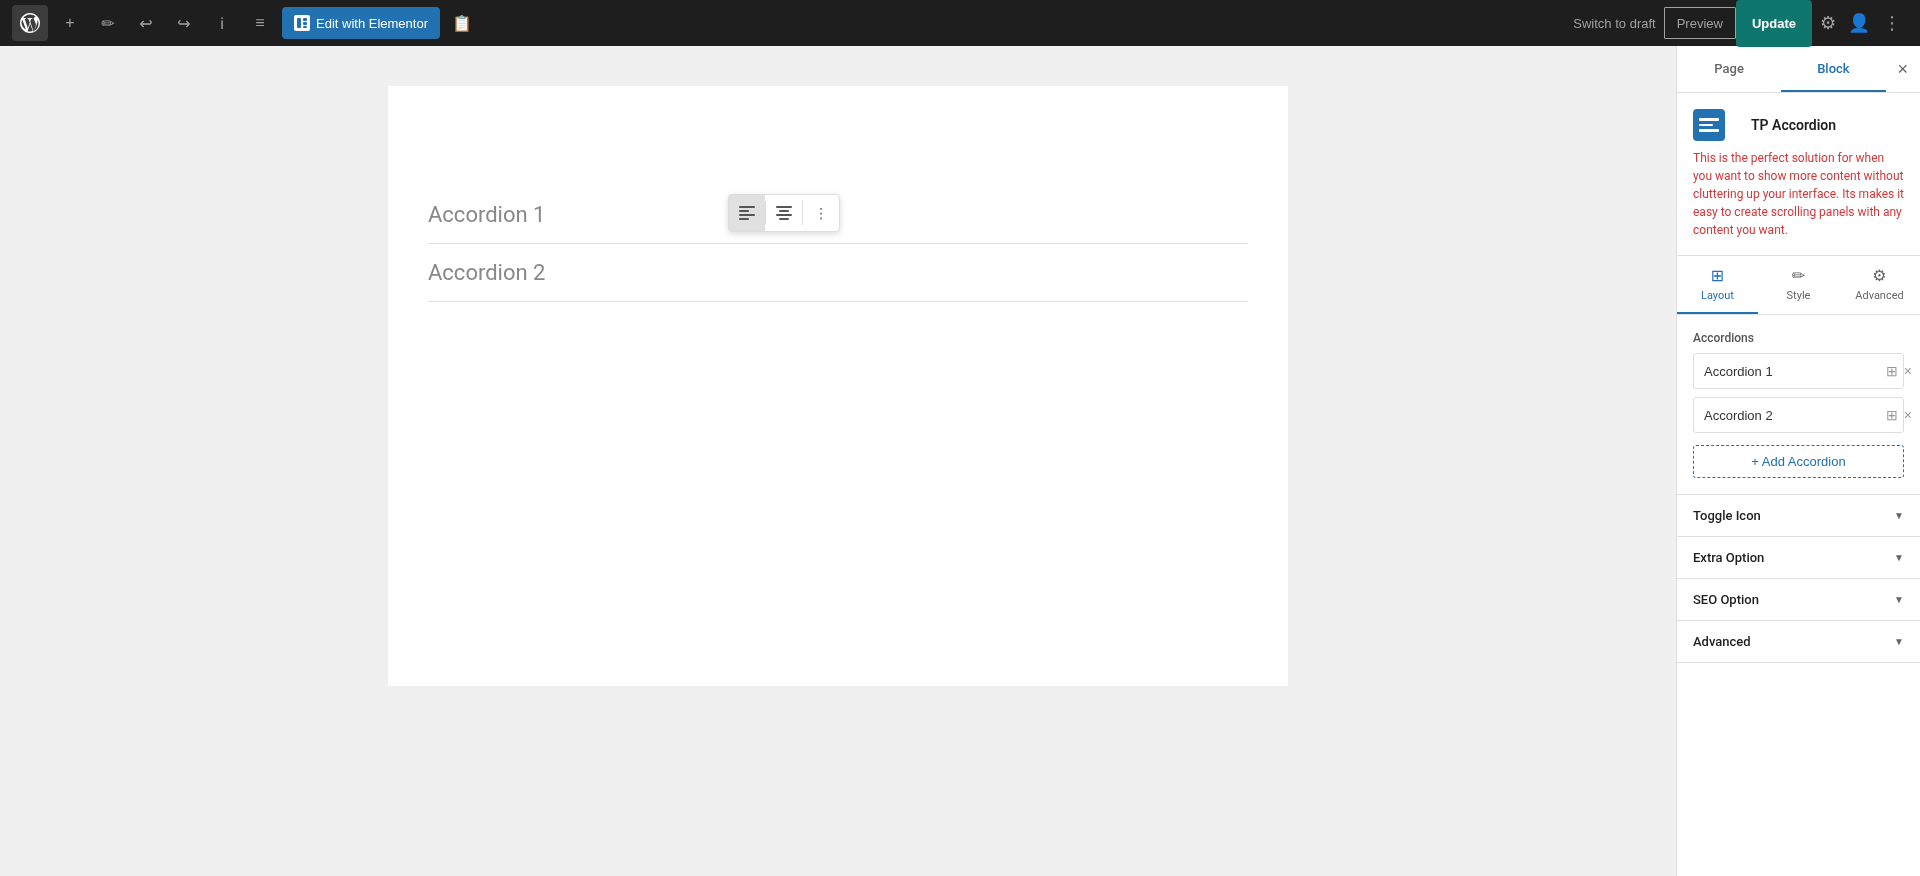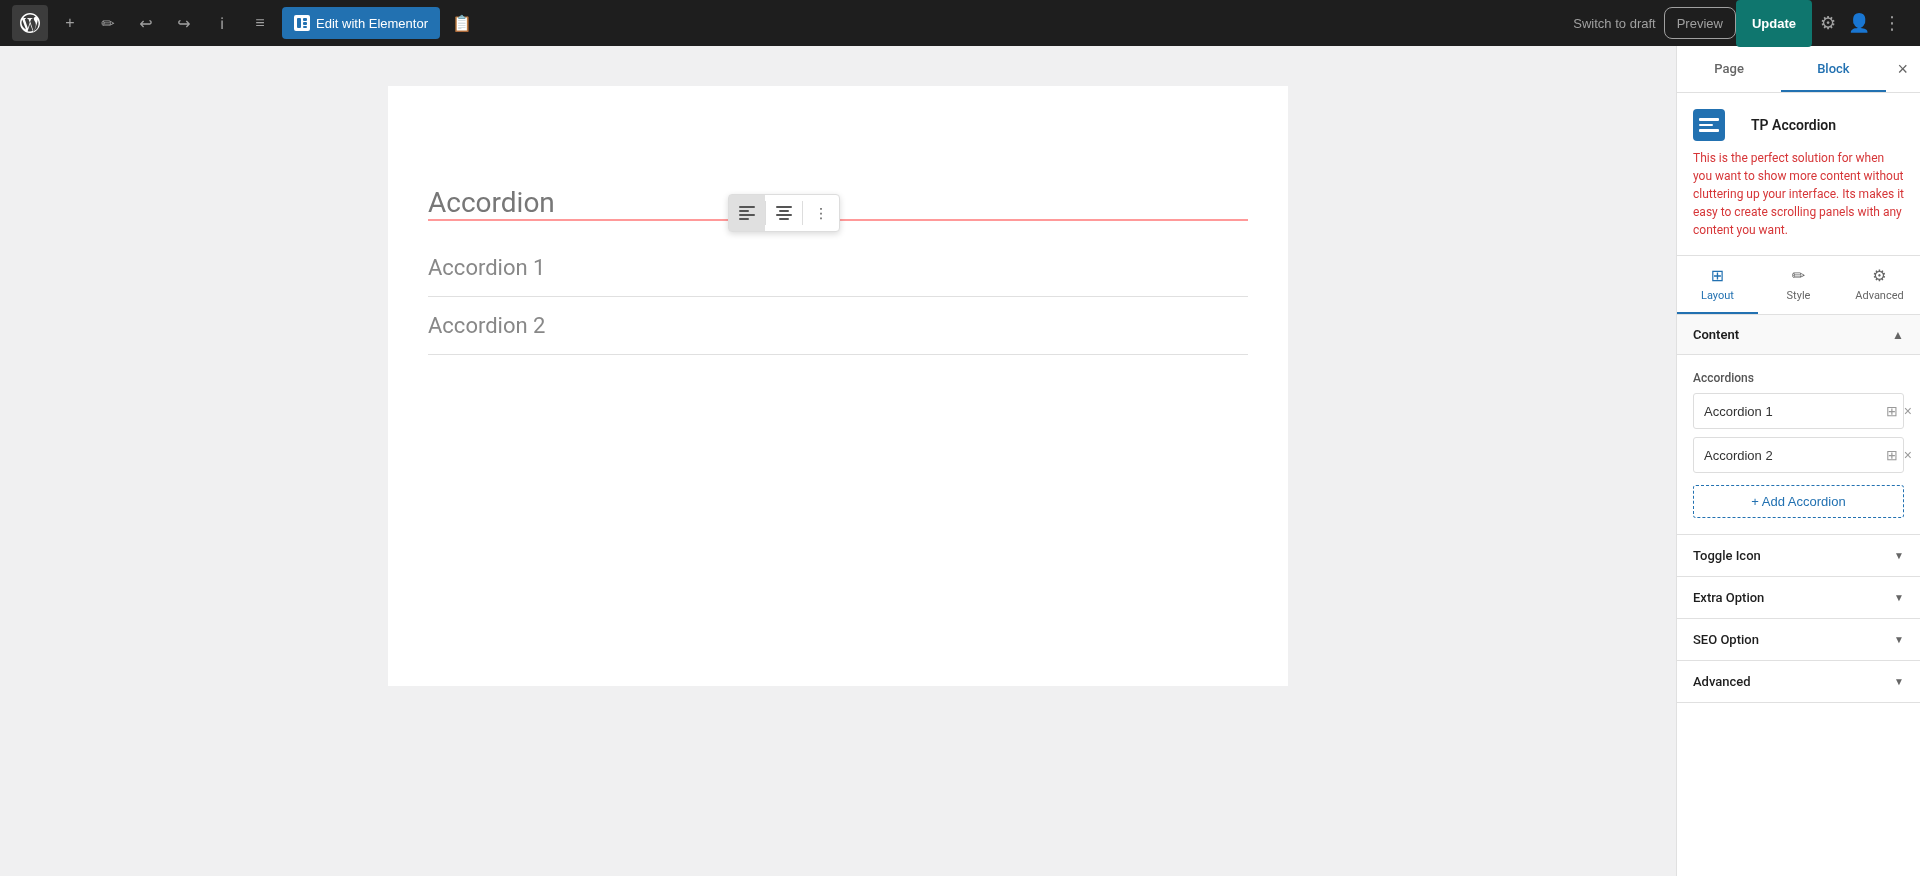--- a/index.html
+++ b/index.html
@@ -64,21 +64,21 @@
     }
 
     .preview-btn {
       background: transparent;
       border: 1px solid #a0a0a0;
       color: #a0a0a0;
       cursor: pointer;
       font-size: 13px;
       padding: 0 12px;
       height: 32px;
-      border-radius: 8px;
+      border-radius: 1px;
     }
 
     .update-btn {
       background: #0f766e;
       border: none;
       color: white;
       cursor: pointer;
       font-size: 13px;
       font-weight: 600;
       padding: 0 16px;
@@ -457,21 +457,20 @@
               <rect x="3" y="4" width="10" height="2" rx="1" fill="#555"></rect>
               <rect y="8" width="16" height="2" rx="1" fill="#555"></rect>
               <rect x="3" y="12" width="10" height="2" rx="1" fill="#555"></rect>
             </svg>
         </button>
         <div class="block-toolbar-divider"></div>
         <button class="block-toolbar-btn">⋮</button>
       </div>
 
       <div style="margin-top: 60px;">
-        <div class="accordion-title-main">Accordion</div>
         <div class="accordion-item">
           <div class="accordion-item-title">Accordion 1</div>
         </div>
         <div class="accordion-item">
           <div class="accordion-item-title">Accordion 2</div>
         </div>
       </div>
 
     </div>
   </div>
@@ -508,24 +507,20 @@
         <span>Style</span>
       </div>
       <div class="block-sub-tab">
         <span class="block-sub-tab-icon">⚙</span>
         <span>Advanced</span>
       </div>
     </div>
 
     <div class="panel-body">
 
-      <div class="section-header">
-        <span class="section-title">Content</span>
-        <span class="section-toggle">▲</span>
-      </div>
 
       <div class="content-section">
         <div class="field-label">Accordions</div>
         <div class="accordion-list">
 
           <div class="accordion-list-item">
             <input class="accordion-list-input" type="text" value="Accordion 1" style="">
             <button class="accordion-list-action" title="Edit">⊞</button>
             <button class="accordion-list-action" title="Delete">×</button>
           </div>

